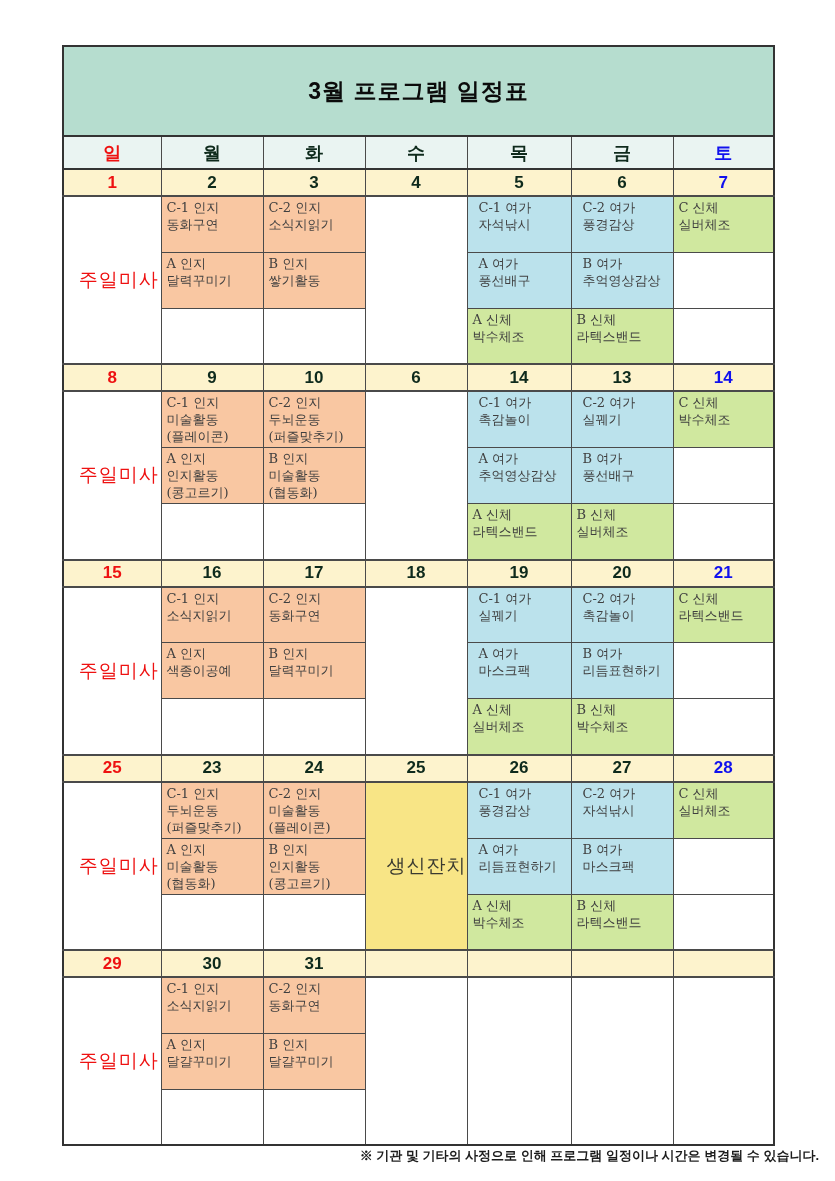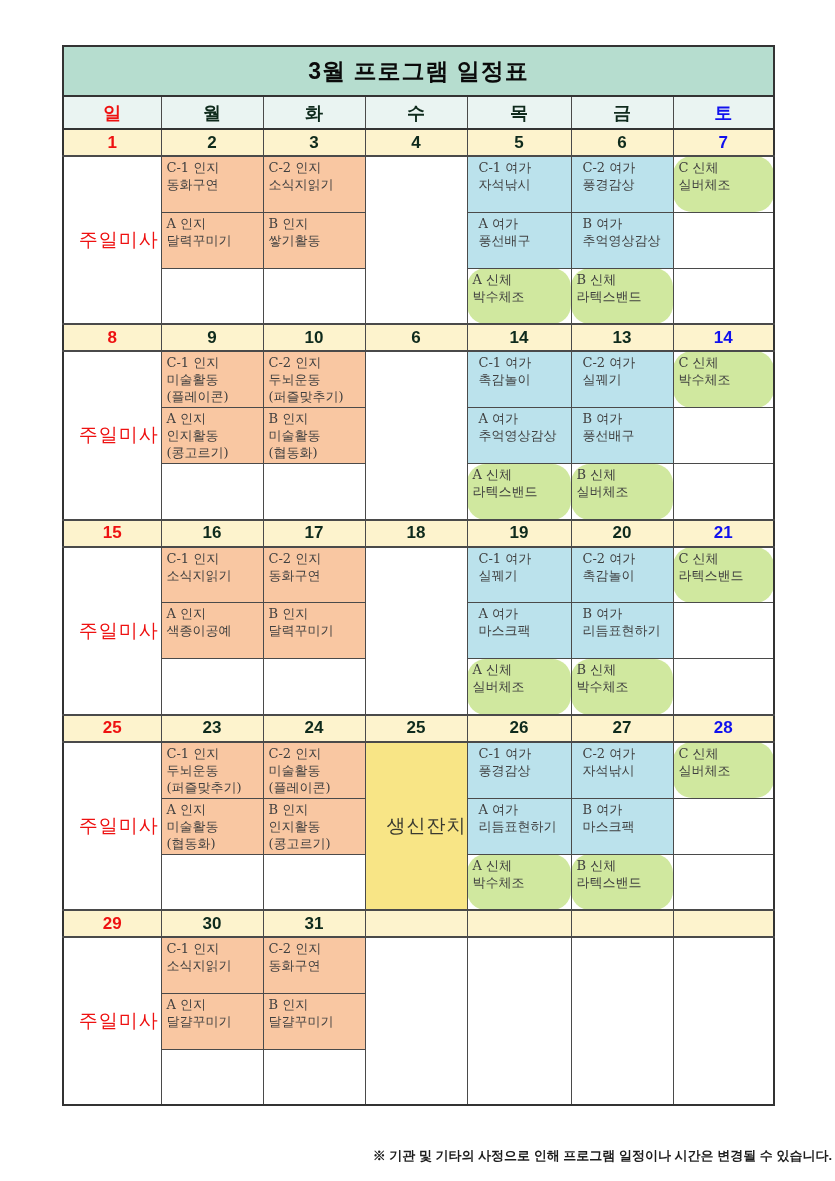--- a/index.html
+++ b/index.html
@@ -10,21 +10,21 @@
     --outer-border:#333333; --page-bg:#ffffff;
   }
   html,body{margin:0;padding:0;}
   body{
     width:835px;height:1181px;background:var(--page-bg);
     position:relative;font-family:"Liberation Sans",sans-serif;
   }
   .calendar-wrap{position:absolute;left:62px;top:45px;width:711px;}
   table{border-collapse:collapse;table-layout:fixed;width:711px;border:2px solid var(--outer-border);}
   td{border:1px solid var(--grid-line);padding:0;overflow:hidden;}
-  tr.title-row{height:50px;}
+  tr.title-row{height:90px;}
   .title-cell{
     background:var(--title-bg);text-align:center;vertical-align:middle;
     font-size:23px;font-weight:bold;color:#0b0b0b;letter-spacing:1px;
     border-bottom:2px solid var(--outer-border);
   }
   tr.weekday-row{height:33px;}
   td.wd{
     background:var(--weekday-header-bg);text-align:center;vertical-align:middle;
     font-size:18px;font-weight:bold;color:var(--weekday-text);
     border-bottom:2px solid var(--outer-border);
@@ -41,30 +41,30 @@
   td.date.sat{color:var(--saturday-text);}
   tr.activity-row{height:56px;}
   td.cell{
     vertical-align:top;padding:2px 5px;
     font-family:"DejaVu Serif","Liberation Serif",serif;
     font-size:13px;line-height:17px;color:var(--cell-text);
     background:#ffffff;
   }
   td.cell.cognitive{background:var(--cognitive-bg);}
   td.cell.leisure{background:var(--leisure-bg);padding-left:11px;}
-  td.cell.physical{background:var(--physical-bg);border-radius:19px;}
+  td.cell.physical{background:var(--physical-bg);}
   td.span-cell{background:#ffffff;text-align:center;vertical-align:middle;}
   td.span-cell.birthday{background:var(--birthday-bg);text-align:right;}
   .span-label{
     font-family:"DejaVu Serif","Liberation Serif",serif;
     font-size:19px;letter-spacing:1px;color:#3a3a30;margin-left:13px;
   }
   td.span-cell.sunday .span-label{color:var(--sunday-text);}
   .footer-note{
-    position:absolute;top:1147px;right:3px;text-align:right;
+    position:absolute;top:1147px;right:16px;text-align:right;
     font-size:13px;font-weight:bold;color:#1c1c1c;letter-spacing:0px;
   }
 </style>
 </head>
 <body>
 
 <div class="calendar-wrap">
   <table>
     <colgroup>
       <col style="width:98px">

